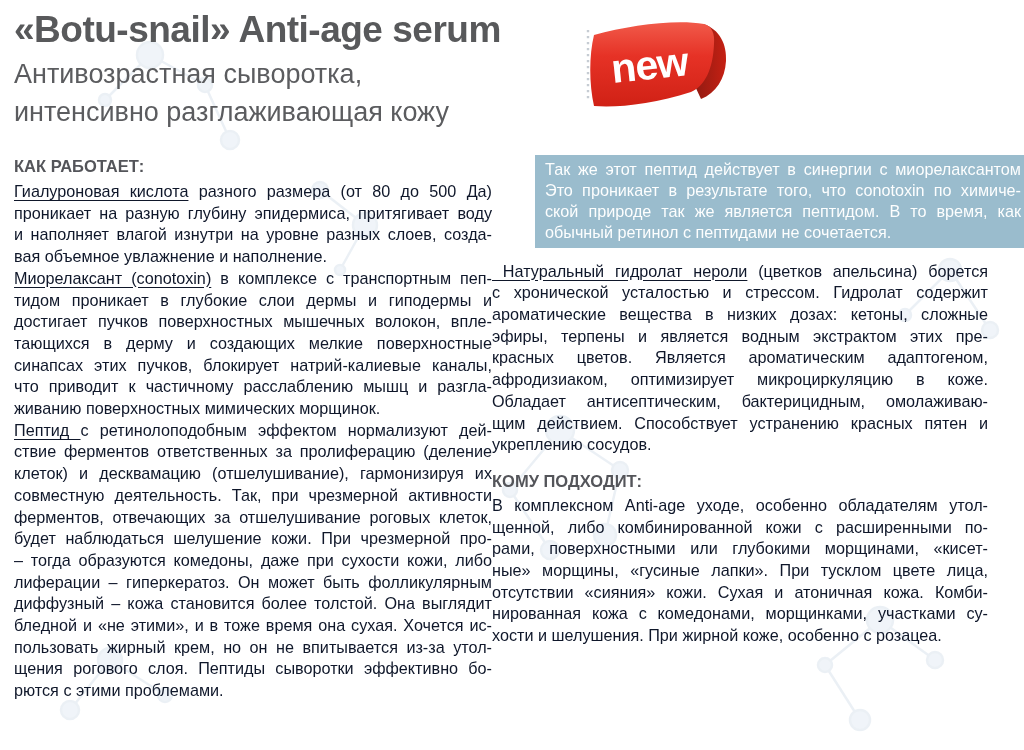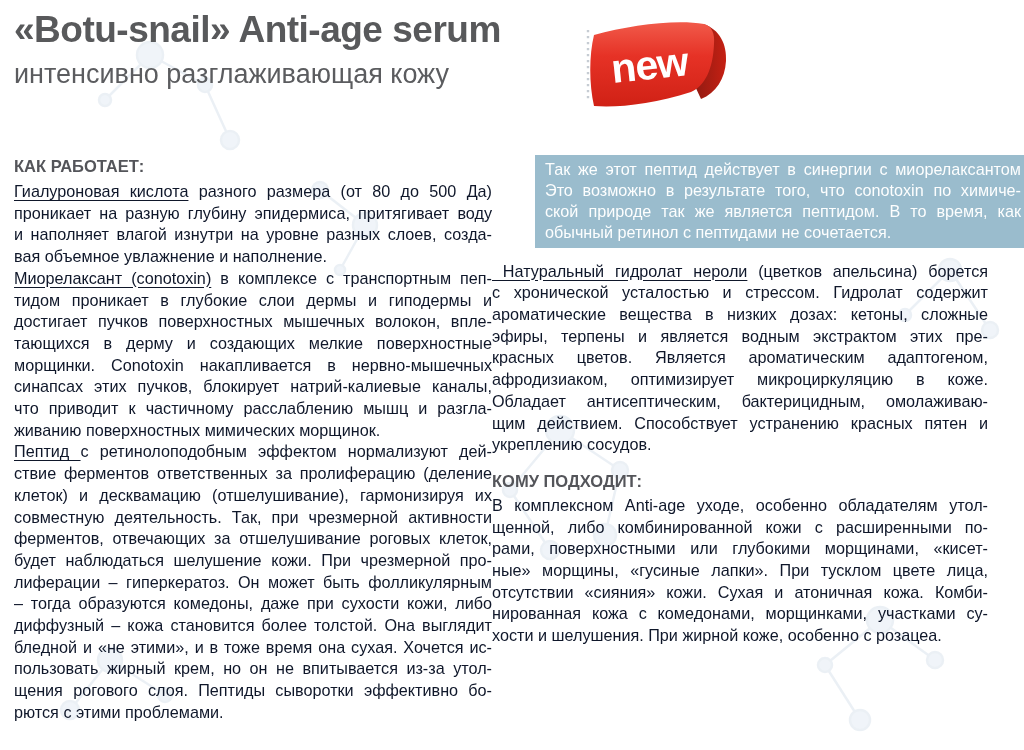--- a/index.html
+++ b/index.html
@@ -100,20 +100,21 @@
         <circle cx="-20" cy="100" r="10"></circle>
     </g>
   </g>
 </svg>
 
 <div class="page">
 
   <div class="header">
     <h1 class="page-title">«Botu-snail» Anti-age serum</h1>
     <div class="subtitle">
+      <div>Антивозрастная сыворотка,</div>
       <div>интенсивно разглаживающая кожу</div>
     </div>
   </div>
 
   <svg class="ribbon" viewBox="0 0 150 96">
     <defs>
       <linearGradient id="rg" x1="0" y1="0" x2="0" y2="1">
         <stop offset="0" stop-color="#f15a4a"></stop>
         <stop offset="0.4" stop-color="#e63226"></stop>
         <stop offset="1" stop-color="#d02115"></stop>
@@ -137,46 +138,45 @@
           <div class="jline"><span class="ul">Гиалуроновая кислота</span> разного размера (от 80 до 500 Да)</div>
           <div class="jline">проникает на разную глубину эпидермиса, притягивает воду</div>
           <div class="jline">и наполняет влагой изнутри на уровне разных слоев, созда-</div>
           <div class="jline last">вая объемное увлажнение и наполнение.</div>
         </div>
       <div class="para">
           <div class="jline"><span class="ul">Миорелаксант (conotoxin)</span> в комплексе с транспортным пеп-</div>
           <div class="jline">тидом проникает в глубокие слои дермы и гиподермы и</div>
           <div class="jline">достигает пучков поверхностных мышечных волокон, впле-</div>
           <div class="jline">тающихся в дерму и создающих мелкие поверхностные</div>
-          <div class="jline">морщинки. Conotoxin накапливается в нервно-мышечных</div>
           <div class="jline">синапсах этих пучков, блокирует натрий-калиевые каналы,</div>
           <div class="jline">что приводит к частичному расслаблению мышц и разгла-</div>
           <div class="jline last">живанию поверхностных мимических морщинок.</div>
         </div>
       <div class="para">
           <div class="jline"><span class="ul">Пептид </span>с ретинолоподобным эффектом нормализуют дей-</div>
           <div class="jline">ствие ферментов ответственных за пролиферацию (деление</div>
           <div class="jline">клеток) и десквамацию (отшелушивание), гармонизируя их</div>
           <div class="jline">совместную деятельность. Так, при чрезмерной активности</div>
           <div class="jline">ферментов, отвечающих за отшелушивание роговых клеток,</div>
           <div class="jline">будет наблюдаться шелушение кожи. При чрезмерной про-</div>
+          <div class="jline">– тогда образуются комедоны, даже при сухости кожи, либо</div>
           <div class="jline">лиферации – гиперкератоз. Он может быть фолликулярным</div>
-          <div class="jline">– тогда образуются комедоны, даже при сухости кожи, либо</div>
           <div class="jline">диффузный – кожа становится более толстой. Она выглядит</div>
           <div class="jline">бледной и «не этими», и в тоже время она сухая. Хочется ис-</div>
           <div class="jline">пользовать жирный крем, но он не впитывается из-за утол-</div>
           <div class="jline">щения рогового слоя. Пептиды сыворотки эффективно бо-</div>
           <div class="jline last">рются с этими проблемами.</div>
         </div>
     </section>
 
     <section class="col-right">
       <div class="highlight" style="background-color: rgb(154, 188, 205); margin-left: 43px;">
           <div class="jline">Так же этот пептид действует в синергии с миорелаксантом</div>
-          <div class="jline">Это возможно в результате того, что conotoxin по химиче-</div>
+          <div class="jline">Это проникает в результате того, что conotoxin по химиче-</div>
           <div class="jline">ской природе так же является пептидом. В то время, как</div>
           <div class="jline last">обычный ретинол с пептидами не сочетается.</div>
         </div>
       <div class="para">
           <div class="jline"><span class="ul">&nbsp;Натуральный гидролат нероли</span> (цветков апельсина) борется</div>
           <div class="jline">с хронической усталостью и стрессом. Гидролат содержит</div>
           <div class="jline">ароматические вещества в низких дозах: кетоны, сложные</div>
           <div class="jline">эфиры, терпены и является водным экстрактом этих пре-</div>
           <div class="jline">красных цветов. Является ароматическим адаптогеном,</div>
           <div class="jline">афродизиаком, оптимизирует микроциркуляцию в коже.</div>

